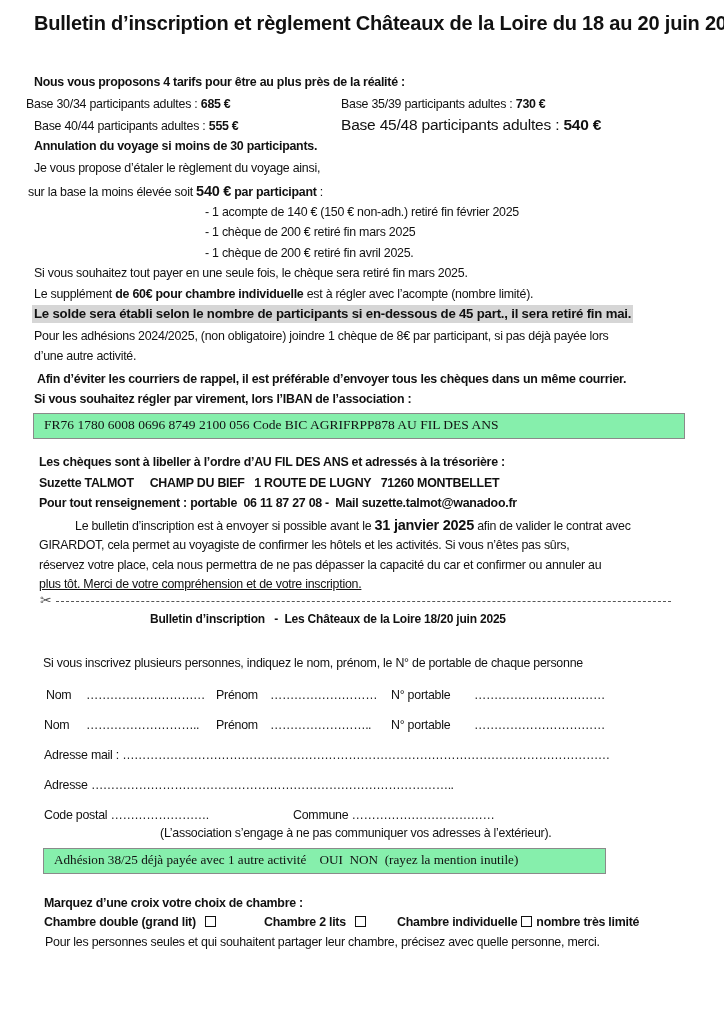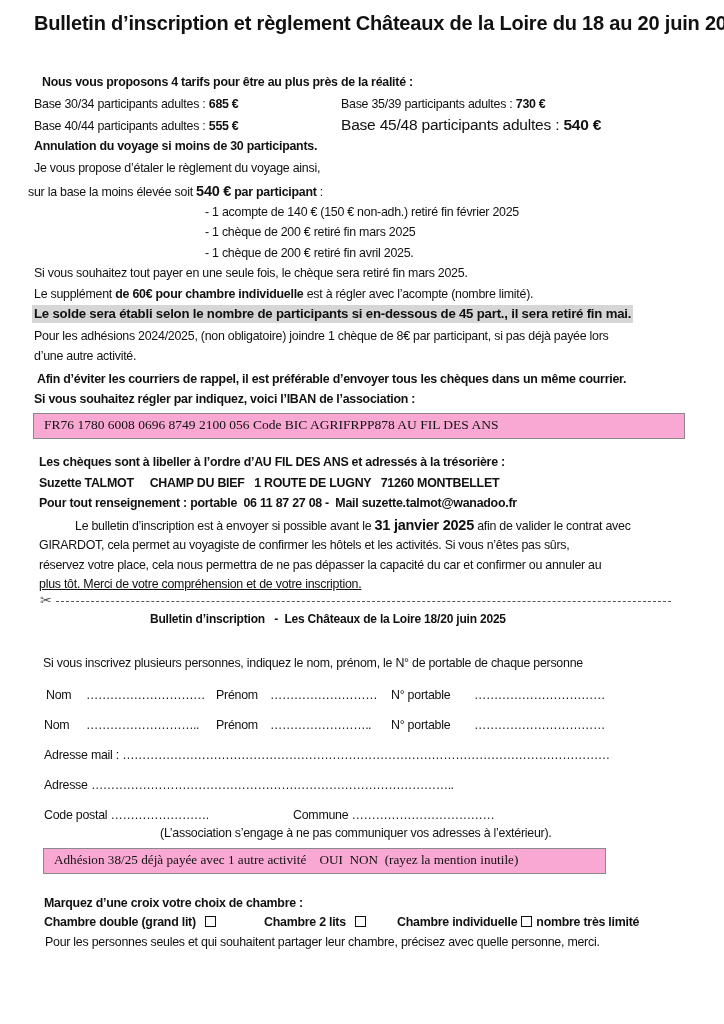--- a/index.html
+++ b/index.html
@@ -5,51 +5,51 @@
   html, body { margin: 0; padding: 0; background: #ffffff; }
   body { width: 724px; height: 1024px; position: relative; overflow: hidden;
          font-family: "Liberation Sans", sans-serif; color: #111; }
   .abs { position: absolute; white-space: nowrap; }
   .serif { font-family: "Liberation Serif", serif; }
   .b { font-weight: bold; }
   .t13 { font-size: 12.4px; letter-spacing: -0.25px; }
   .title { font-size: 20px; font-weight: bold; letter-spacing: -0.2px; }
   .big { font-size: 14.5px; }
   .hl { background: #d6d6d6; padding: 1px 2px 2px 2px; }
-  .box { position: absolute; border: 1px solid #8a8a8a; background: #f9a8d4; }
+  .box { position: absolute; border: 1px solid #8a8a8a; background: #86efac; }
   .box span { position: absolute; left: 10px; top: 3px; font-size: 13.5px; white-space: nowrap; }
   .cutline { position: absolute; left: 56px; top: 601px; width: 615px; border-top: 1px dashed #555; }
   .chk { display: inline-block; width: 9px; height: 9px; border: 1.4px solid #111; vertical-align: -1px; margin: 0 4px; }
   .dots { letter-spacing: -0.5px; color: #222; }
 </style>
 </head>
 <body>
 
 <div class="abs title" style="left:34px;top:12px;">Bulletin d’inscription et règlement Châteaux de la Loire du 18 au 20 juin 2025 :</div>
 
-<div class="abs t13 b" style="left:42px;top:75px;">Nous vous proposons 4 tarifs pour être au plus près de la réalité :</div>
-<div class="abs t13" style="left:34px;top:97px;"><span>Base 30/34 participants adultes : </span><b>685 €</b></div>
+<div class="abs t13 b" style="left:34px;top:75px;">Nous vous proposons 4 tarifs pour être au plus près de la réalité :</div>
+<div class="abs t13" style="left:26px;top:97px;"><span>Base 30/34 participants adultes : </span><b>685 €</b></div>
 <div class="abs t13" style="left:341px;top:97px;"><span>Base 35/39 participants adultes : </span><b>730 €</b></div>
 <div class="abs t13" style="left:34px;top:119px;"><span>Base 40/44 participants adultes : </span><b>555 €</b></div>
 <div class="abs" style="left:341px;top:116px;font-size:15.5px;letter-spacing:-0.2px;"><span>Base 45/48 participants adultes : </span><b>540 €</b></div>
 
 <div class="abs t13 b" style="left:34px;top:139px;">Annulation du voyage si moins de 30 participants.</div>
 
 <div class="abs t13" style="left:34px;top:161px;">Je vous propose d’étaler le règlement du voyage ainsi,</div>
 <div class="abs t13" style="left:28px;top:183px;"><span>sur la base la moins élevée soit </span><b class="big">540 €</b><b> par participant</b><span> :</span></div>
 <div class="abs t13" style="left:205px;top:205px;">- 1 acompte de 140 € (150 € non-adh.) retiré fin février 2025</div>
 <div class="abs t13" style="left:205px;top:225px;">- 1 chèque de 200 € retiré fin mars 2025</div>
 <div class="abs t13" style="left:205px;top:246px;">- 1 chèque de 200 € retiré fin avril 2025.</div>
 <div class="abs t13" style="left:34px;top:266px;">Si vous souhaitez tout payer en une seule fois, le chèque sera retiré fin mars 2025.</div>
 <div class="abs t13" style="left:34px;top:287px;"><span>Le supplément </span><b>de 60€ pour chambre individuelle</b><span> est à régler avec  l’acompte (nombre limité).</span></div>
 <div class="abs b hl" style="left:32px;top:305px;font-size:13.2px;letter-spacing:-0.2px;">Le solde sera établi selon le nombre de participants si en-dessous de 45 part., il sera retiré fin mai.</div>
 <div class="abs t13" style="left:34px;top:329px;">Pour les adhésions  2024/2025, (non obligatoire) joindre 1 chèque de 8€ par participant, si pas déjà payée lors</div>
 <div class="abs t13" style="left:34px;top:349px;">d’une autre activité.</div>
 <div class="abs t13 b" style="left:37px;top:372px;">Afin d’éviter les courriers de rappel, il est préférable d’envoyer tous les chèques dans un même courrier.</div>
-<div class="abs t13 b" style="left:34px;top:392px;">Si vous souhaitez régler par indiquez, voici l’IBAN de l’association :</div>
+<div class="abs t13 b" style="left:34px;top:392px;">Si vous souhaitez régler par virement, lors l’IBAN de l’association :</div>
 
 <div class="box serif" style="left:33px;top:413px;width:650px;height:24px;">
   <span class="serif">FR76 1780 6008 0696 8749 2100 056 Code BIC AGRIFRPP878 AU FIL DES ANS</span>
 </div>
 
 <div class="abs t13 b" style="left:39px;top:455px;">Les chèques sont à libeller  à l’ordre d’AU FIL DES ANS et adressés  à la trésorière :</div>
 <div class="abs t13 b" style="left:39px;top:476px;white-space:pre;">Suzette TALMOT     CHAMP DU BIEF   1 ROUTE DE LUGNY   71260 MONTBELLET</div>
 <div class="abs t13 b" style="left:39px;top:496px;white-space:pre;">Pour tout renseignement : portable  06 11 87 27 08 -  Mail suzette.talmot@wanadoo.fr</div>
 <div class="abs t13" style="left:39px;top:517px;margin-left:36px;"><span>Le bulletin d’inscription est à envoyer si possible avant le </span><b class="big">31 janvier 2025</b><span> afin de valider le contrat avec</span></div>
 <div class="abs t13" style="left:39px;top:538px;">GIRARDOT, cela permet au voyagiste de confirmer les hôtels et les activités. Si vous n’êtes pas sûrs,</div>

